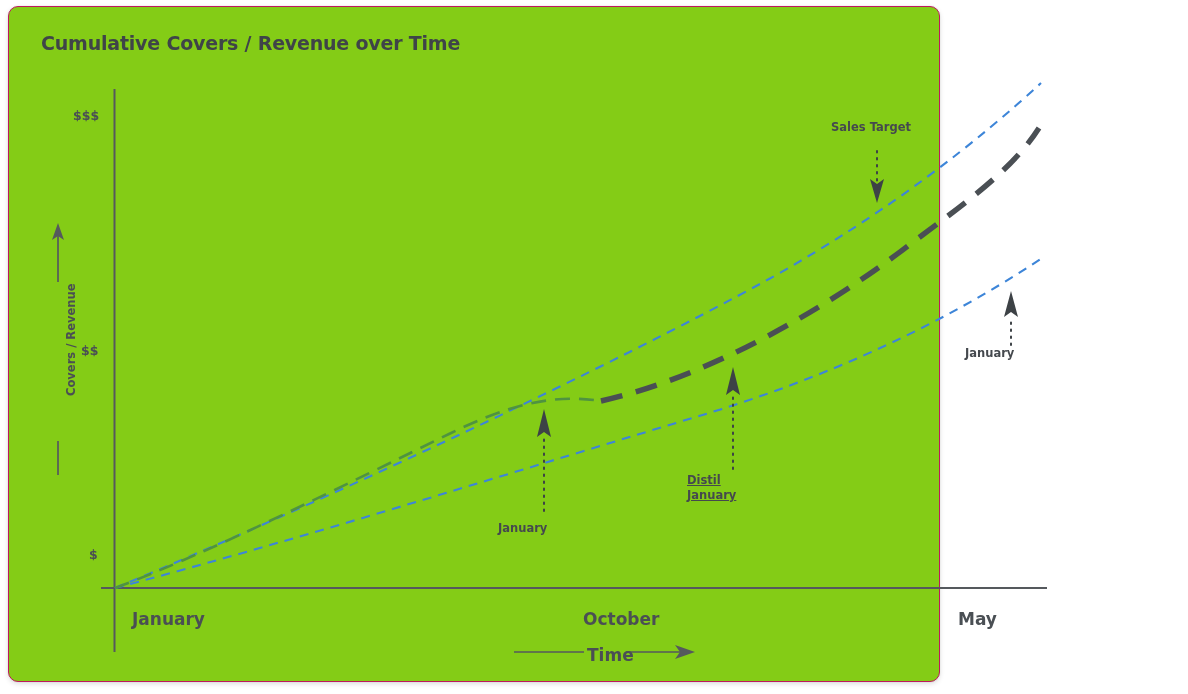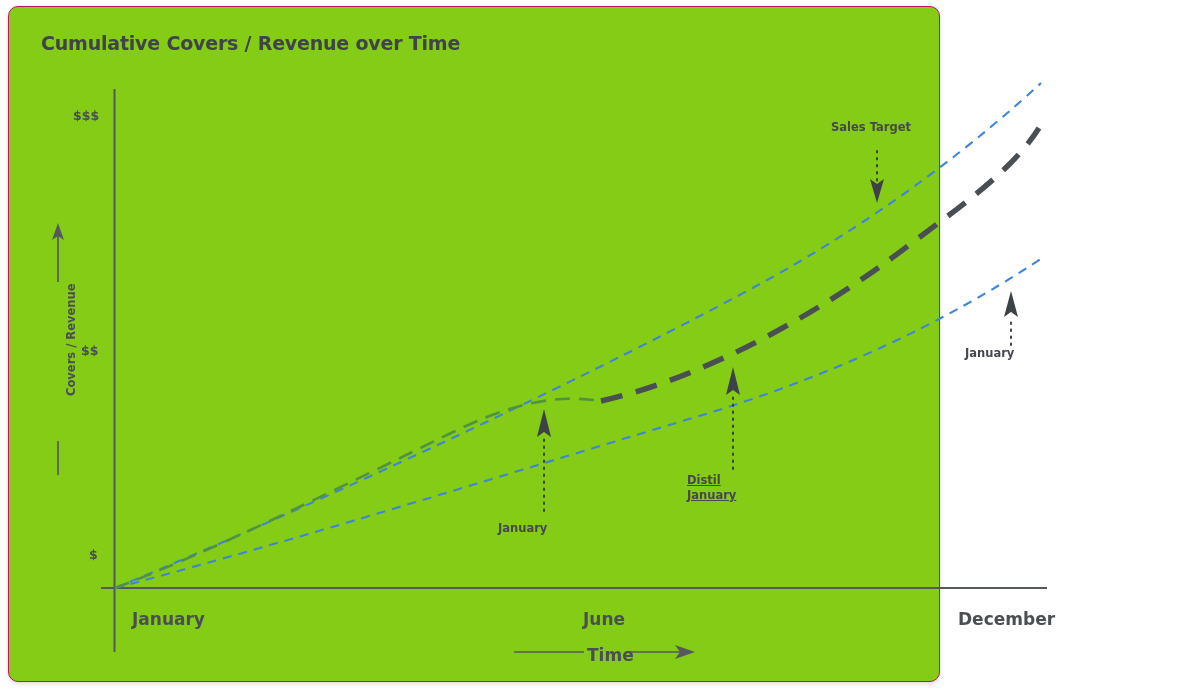--- a/index.html
+++ b/index.html
@@ -135,23 +135,23 @@
   <div class="axis-tick-label" style="left: 64px; top: 101px;">$$$</div>
 
   <div class="axis-tick-label" style="left: 72px; top: 336px;">$$</div>
 
   <div class="axis-tick-label" style="left: 80px; top: 540px;">$</div>
 
   <div class="y-axis-title" style="left: 55px; top: 389px;">Covers / Revenue</div>
 
   <div class="axis-name-label" style="left: 123px; top: 602px;">January</div>
 
-  <div class="axis-name-label" style="left: 574px; top: 602px;">June</div>
+  <div class="axis-name-label" style="left: 574px; top: 602px;">October</div>
 
-  <div class="axis-name-label" style="left: 949px; top: 602px;">December</div>
+  <div class="axis-name-label" style="left: 949px; top: 602px;">May</div>
 
   <div class="axis-name-label" style="left: 578px; top: 638px;">Time</div>
 
   <div class="annot-label" style="left: 822px; top: 113px; width: 92px;">Sales Target</div>
 
   <div class="annot-label" style="left: 956px; top: 339px; width: 92px;">January</div>
 
   <div class="annot-label" style="left: 678px; top: 466px; width: 92px; text-decoration: underline;">
     <div>Distil</div>
     <div>January</div>

